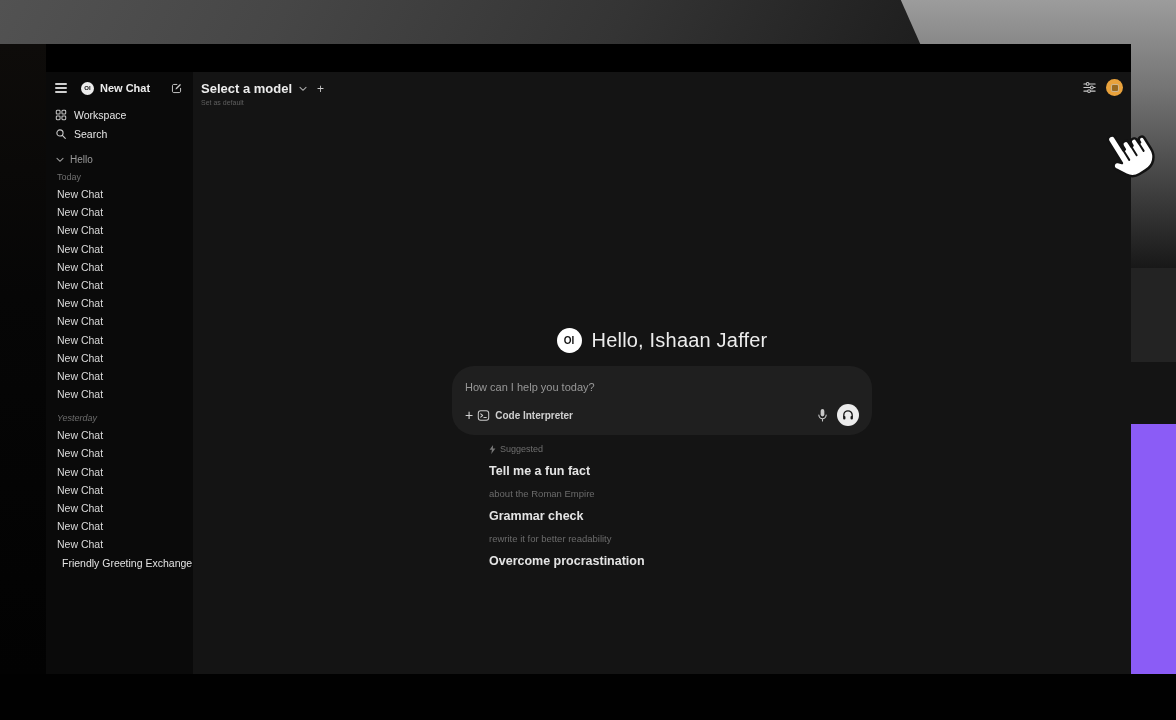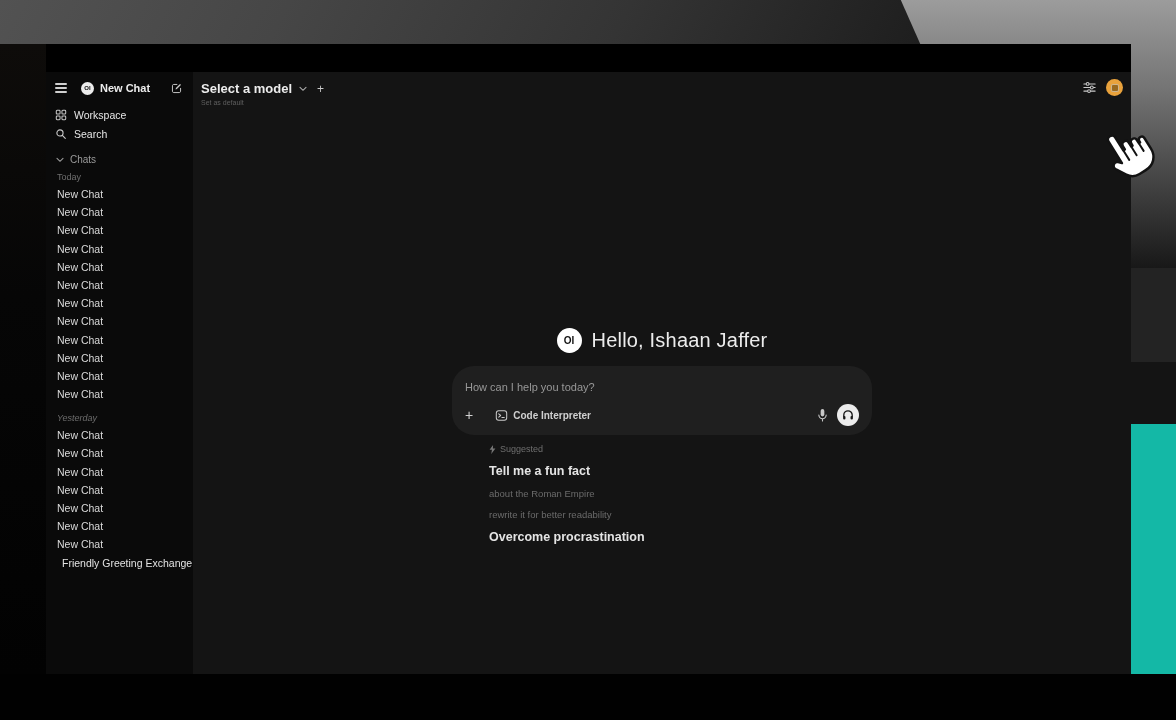--- a/index.html
+++ b/index.html
@@ -1,18 +1,18 @@
 <!DOCTYPE html>
 <html><head>
 <meta charset="utf-8">
 <style>
   * { margin:0; padding:0; box-sizing:border-box; }
   html,body { background:#000; }
   body { font-family:"Liberation Sans", sans-serif; }
-  .stage { position:relative; width:1176px; height:720px; background:#14b8a6; overflow:hidden; }
+  .stage { position:relative; width:1176px; height:720px; background:#8b5cf6; overflow:hidden; }
 
   
   .bd-top { position:absolute; left:0; top:0; width:1176px; height:268px;
     background:linear-gradient(118deg,#525252 0%,#464646 22%,#343434 48%,#1c1c1c 74%,#060606 100%); }
   .bd-tr { position:absolute; right:0; top:0; width:430px; height:272px;
     clip-path:polygon(36% 0,100% 0,100% 100%,64% 100%);
     background:linear-gradient(180deg,#9c9c9c 0%,#757575 32%,#424242 68%,#161616 100%); }
   .bd-right-b1 { position:absolute; right:0; top:268px; width:46px; height:94px; background:#232323; }
   .bd-right-b2 { position:absolute; right:0; top:362px; width:46px; height:62px; background:#141414; }
   .bd-left { position:absolute; left:0; top:44px; width:46px; height:630px;
@@ -60,21 +60,21 @@
   .oi-logo-big { width:25px; height:25px; border-radius:50%; background:#ffffff; color:#111;
     font-size:10px; font-weight:bold; display:flex; align-items:center; justify-content:center; }
   .greeting-text { font-size:20px; font-weight:400; color:#ececec; letter-spacing:.2px; }
 
   .composer { margin-top:13px; background:#1f1f1f; border-radius:22px; padding:11px 13px 9px 13px; }
   .composer-input { width:100%; background:transparent; border:none; outline:none;
     font-family:"Liberation Sans",sans-serif; font-size:11px; color:#cfcfcf; }
   .composer-input::placeholder { color:#989898; }
   .composer-actions { margin-top:9px; display:flex; align-items:center; }
   .comp-plus { font-size:14px; color:#d2d2d2; cursor:pointer; line-height:14px; }
-  .ci-chip { display:flex; align-items:center; gap:5px; margin-left:22px; cursor:pointer; }
+  .ci-chip { display:flex; align-items:center; gap:5px; margin-left:4px; cursor:pointer; }
   .ci-chip span { font-size:10px; font-weight:600; color:#cfcfcf; }
   .comp-spacer { flex:1; }
   .mic-btn { display:flex; cursor:pointer; margin-right:9px; }
   .head-btn { width:22px; height:22px; border-radius:50%; background:#ececec; display:flex;
     align-items:center; justify-content:center; cursor:pointer; }
 
   .suggested { margin-top:9px; padding-left:37px; }
   .sugg-label { display:flex; align-items:center; gap:4px; color:#6f6f6f; font-size:9px; }
   .sugg-item { margin-top:10px; cursor:pointer; }
   .sugg-title { font-size:12.5px; font-weight:700; color:#e4e4e4; }
@@ -136,21 +136,21 @@
                 <path d="M8.6 8.6 L12 12" stroke="#c9c9c9" stroke-width="1.3" stroke-linecap="round"></path>
               </svg>
               <span>Search</span>
             </div>
           </div>
 
         <div class="sb-chats">
           <svg width="8" height="6" viewBox="0 0 9 7">
             <path d="M1 1.5 L4.5 5 L8 1.5" fill="none" stroke="#9b9b9b" stroke-width="1.3" stroke-linecap="round"></path>
           </svg>
-          <span>Chats</span>
+          <span>Hello</span>
         </div>
 
         <div class="sb-group-label today">Today</div>
         <div>
 
         <div class="sb-item">New Chat</div>
             <div class="sb-item">New Chat</div>
             <div class="sb-item">New Chat</div>
             <div class="sb-item">New Chat</div>
             <div class="sb-item">New Chat</div>
@@ -260,20 +260,21 @@
               <span>Suggested</span>
             </div>
             <div>
 
                 <div class="sugg-item">
                   <div class="sugg-title">Tell me a fun fact</div>
                   <div class="sugg-sub">about the Roman Empire</div>
                 </div>
 
                 <div class="sugg-item">
+                  <div class="sugg-title">Grammar check</div>
                   <div class="sugg-sub">rewrite it for better readability</div>
                 </div>
 
                 <div class="sugg-item">
                   <div class="sugg-title">Overcome procrastination</div>
                 </div>
               </div>
           </div>
         </div>
 

